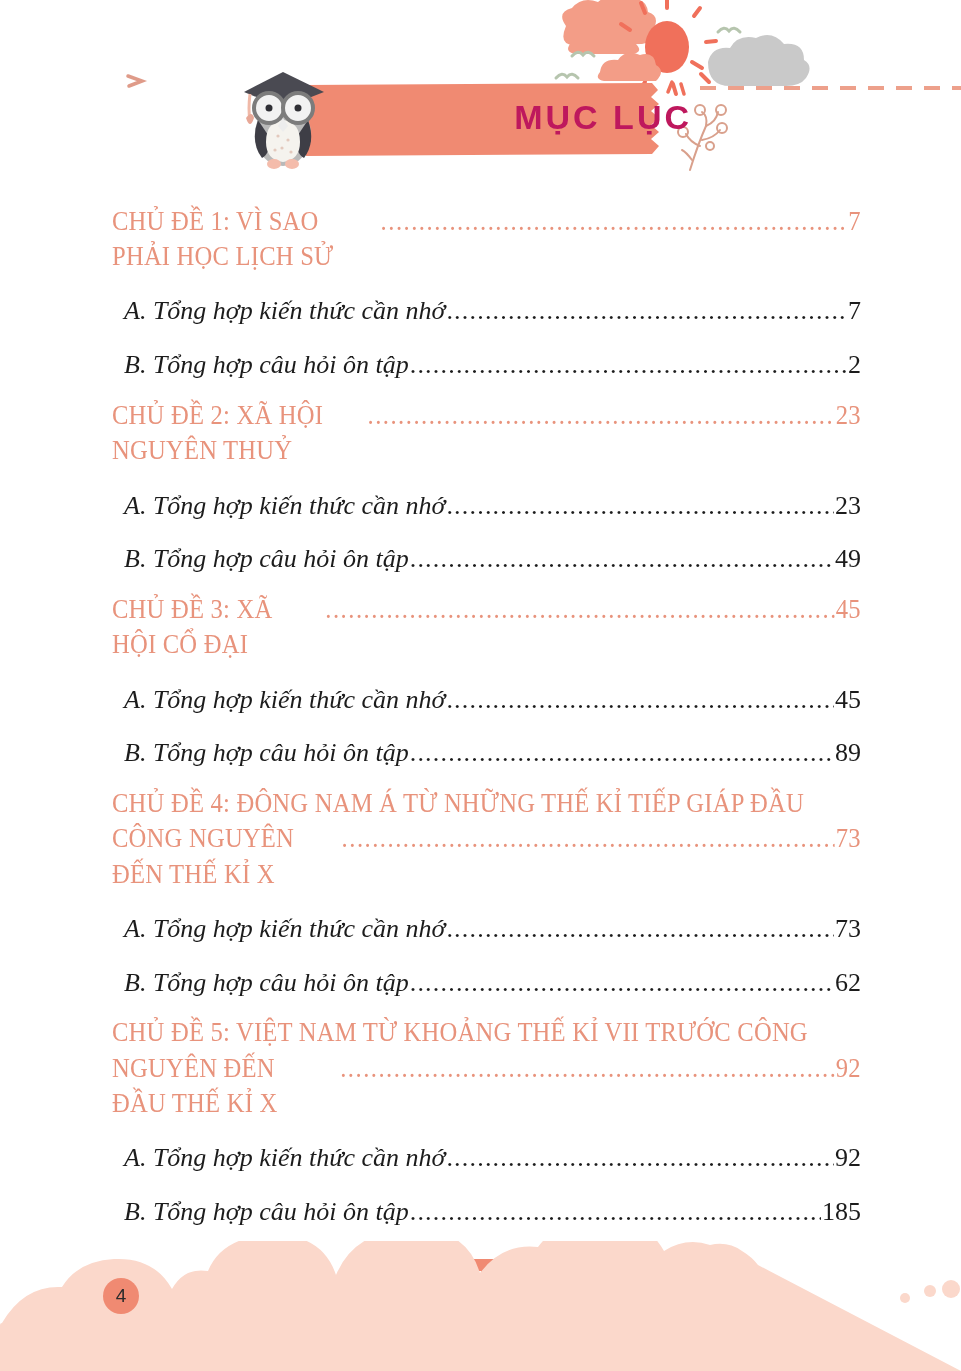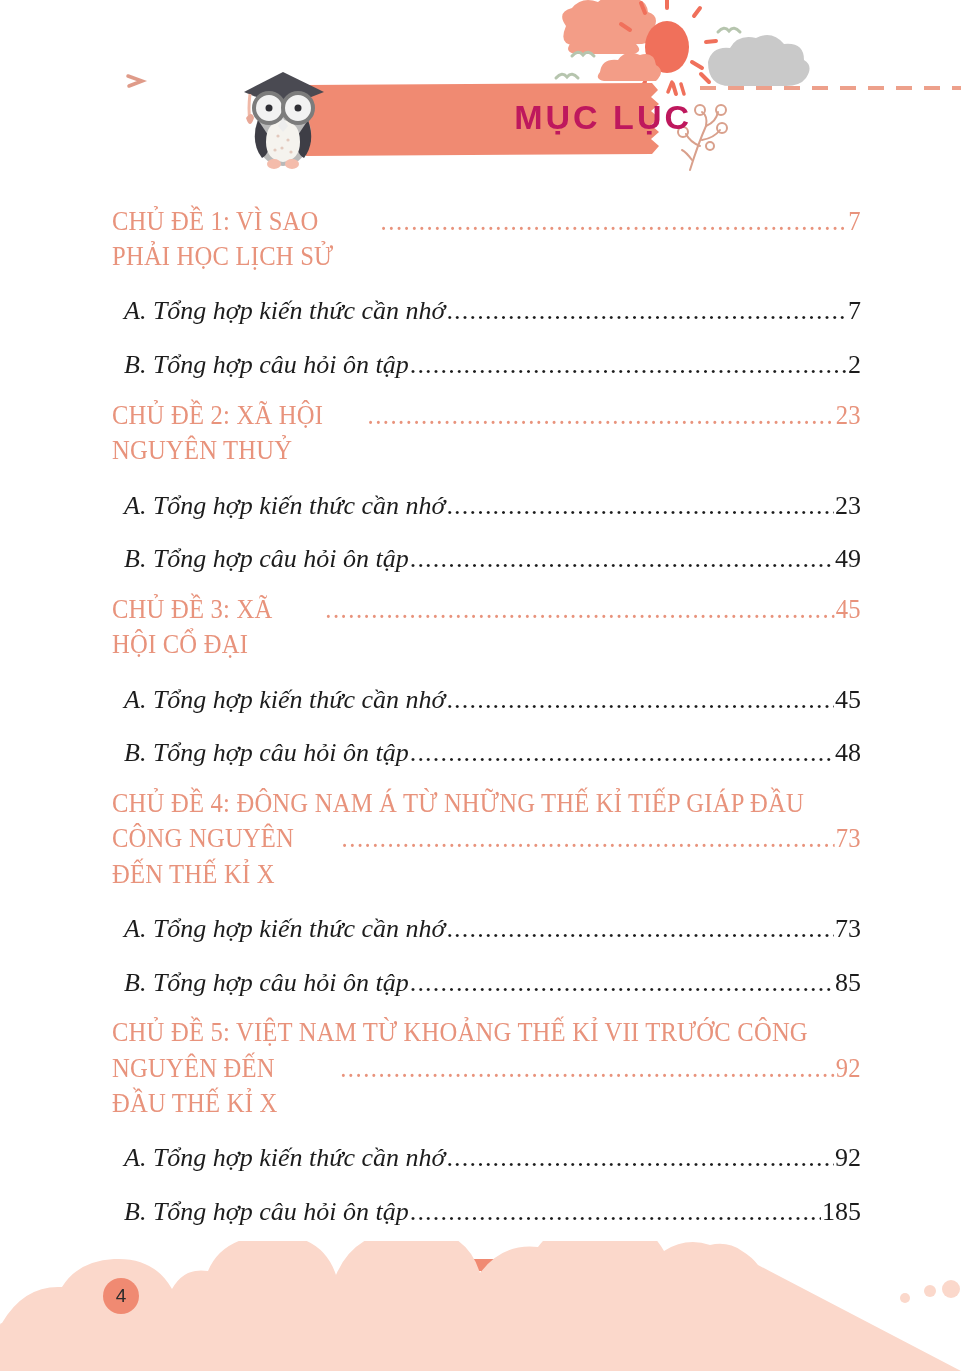--- a/index.html
+++ b/index.html
@@ -354,40 +354,40 @@
         </div>
       </div>
       <div class="sub">
         <span class="entry-text">A. Tổng hợp kiến thức cần nhớ</span>
         <span class="dots">...................................................................................................</span>
         <span class="pg">45</span>
       </div>
       <div class="sub">
         <span class="entry-text">B. Tổng hợp câu hỏi ôn tập</span>
         <span class="dots">...................................................................................................</span>
-        <span class="pg">48</span>
+        <span class="pg">89</span>
       </div>
 
       <div class="chapter chapter-multiline">
         <span class="line1">CHỦ ĐỀ 4: ĐÔNG NAM Á TỪ NHỮNG THẾ KỈ TIẾP GIÁP ĐẦU</span>
         <span class="line2">
           <span class="entry-text">CÔNG NGUYÊN ĐẾN THẾ KỈ X</span>
           <span class="dots">...................................................................................................</span>
           <span class="pg">73</span>
         </span>
       </div>
       <div class="sub">
         <span class="entry-text">A. Tổng hợp kiến thức cần nhớ</span>
         <span class="dots">...................................................................................................</span>
         <span class="pg">73</span>
       </div>
       <div class="sub">
         <span class="entry-text">B. Tổng hợp câu hỏi ôn tập</span>
         <span class="dots">...................................................................................................</span>
-        <span class="pg">85</span>
+        <span class="pg">62</span>
       </div>
 
       <div class="chapter chapter-multiline">
         <span class="line1">CHỦ ĐỀ 5: VIỆT NAM TỪ KHOẢNG THẾ KỈ VII TRƯỚC CÔNG</span>
         <span class="line2">
           <span class="entry-text">NGUYÊN ĐẾN ĐẦU THẾ KỈ X</span>
           <span class="dots">&nbsp;...................................................................................................</span>
           <span class="pg">92</span>
         </span>
       </div>

